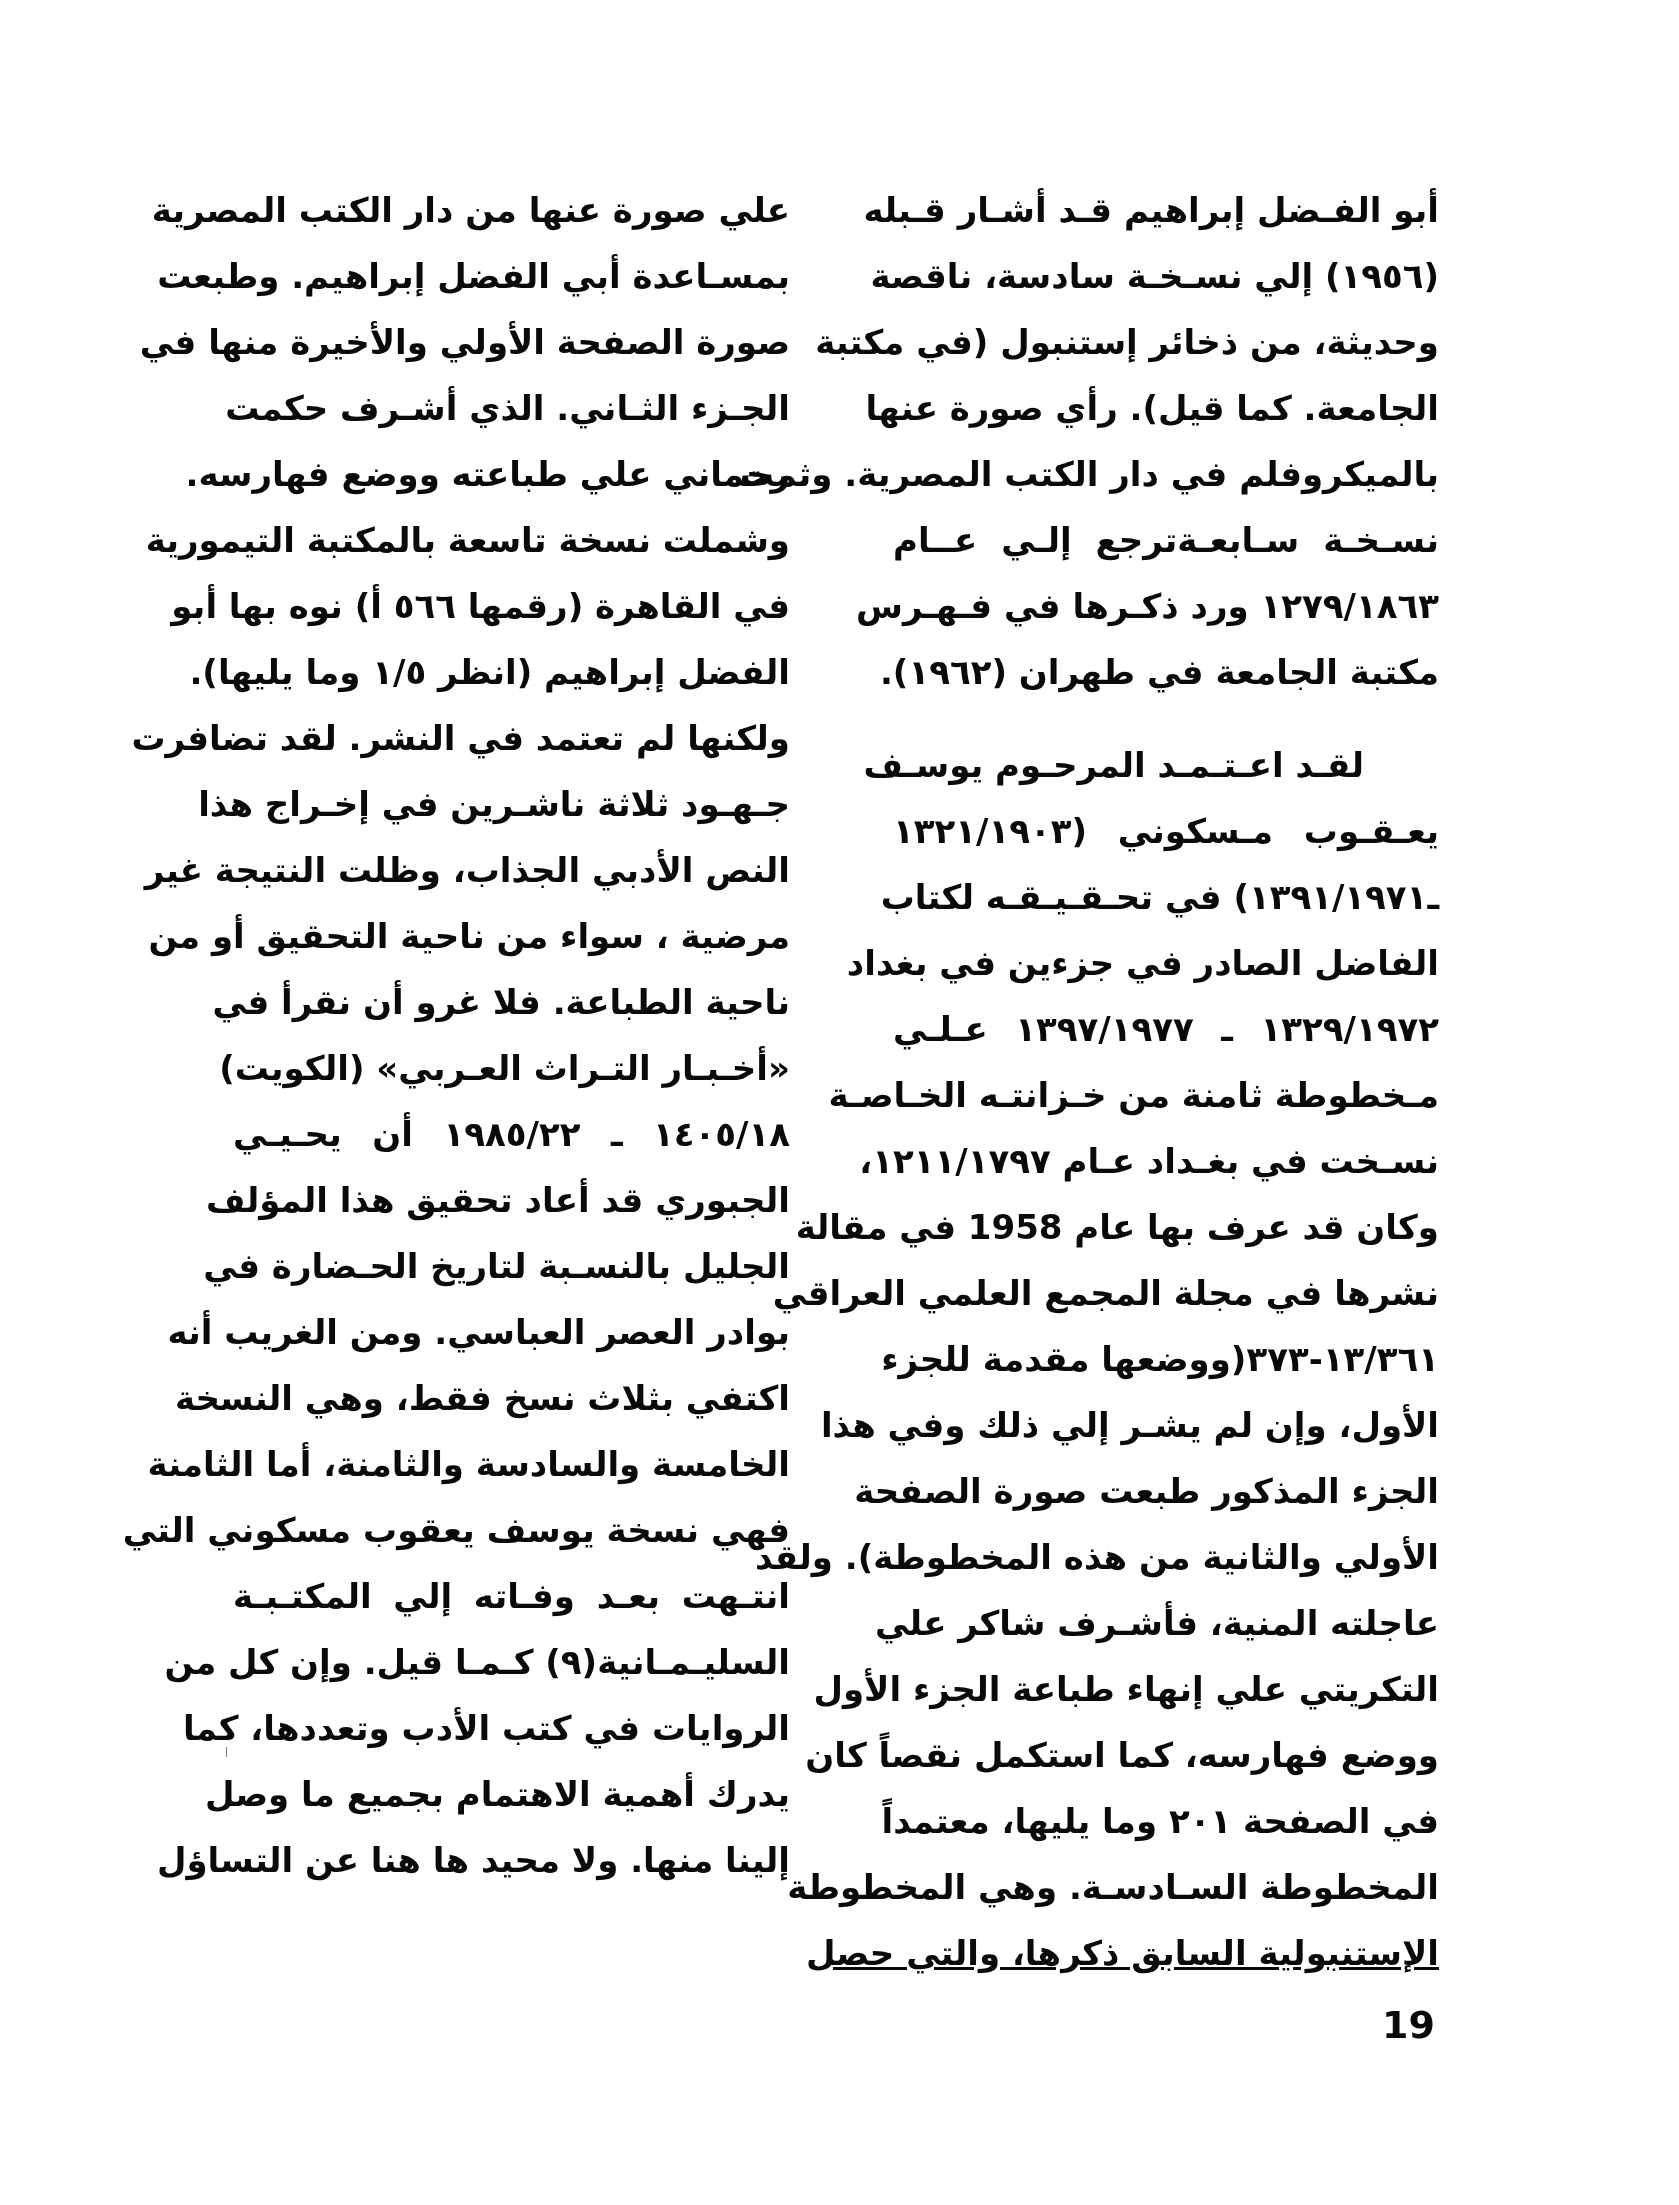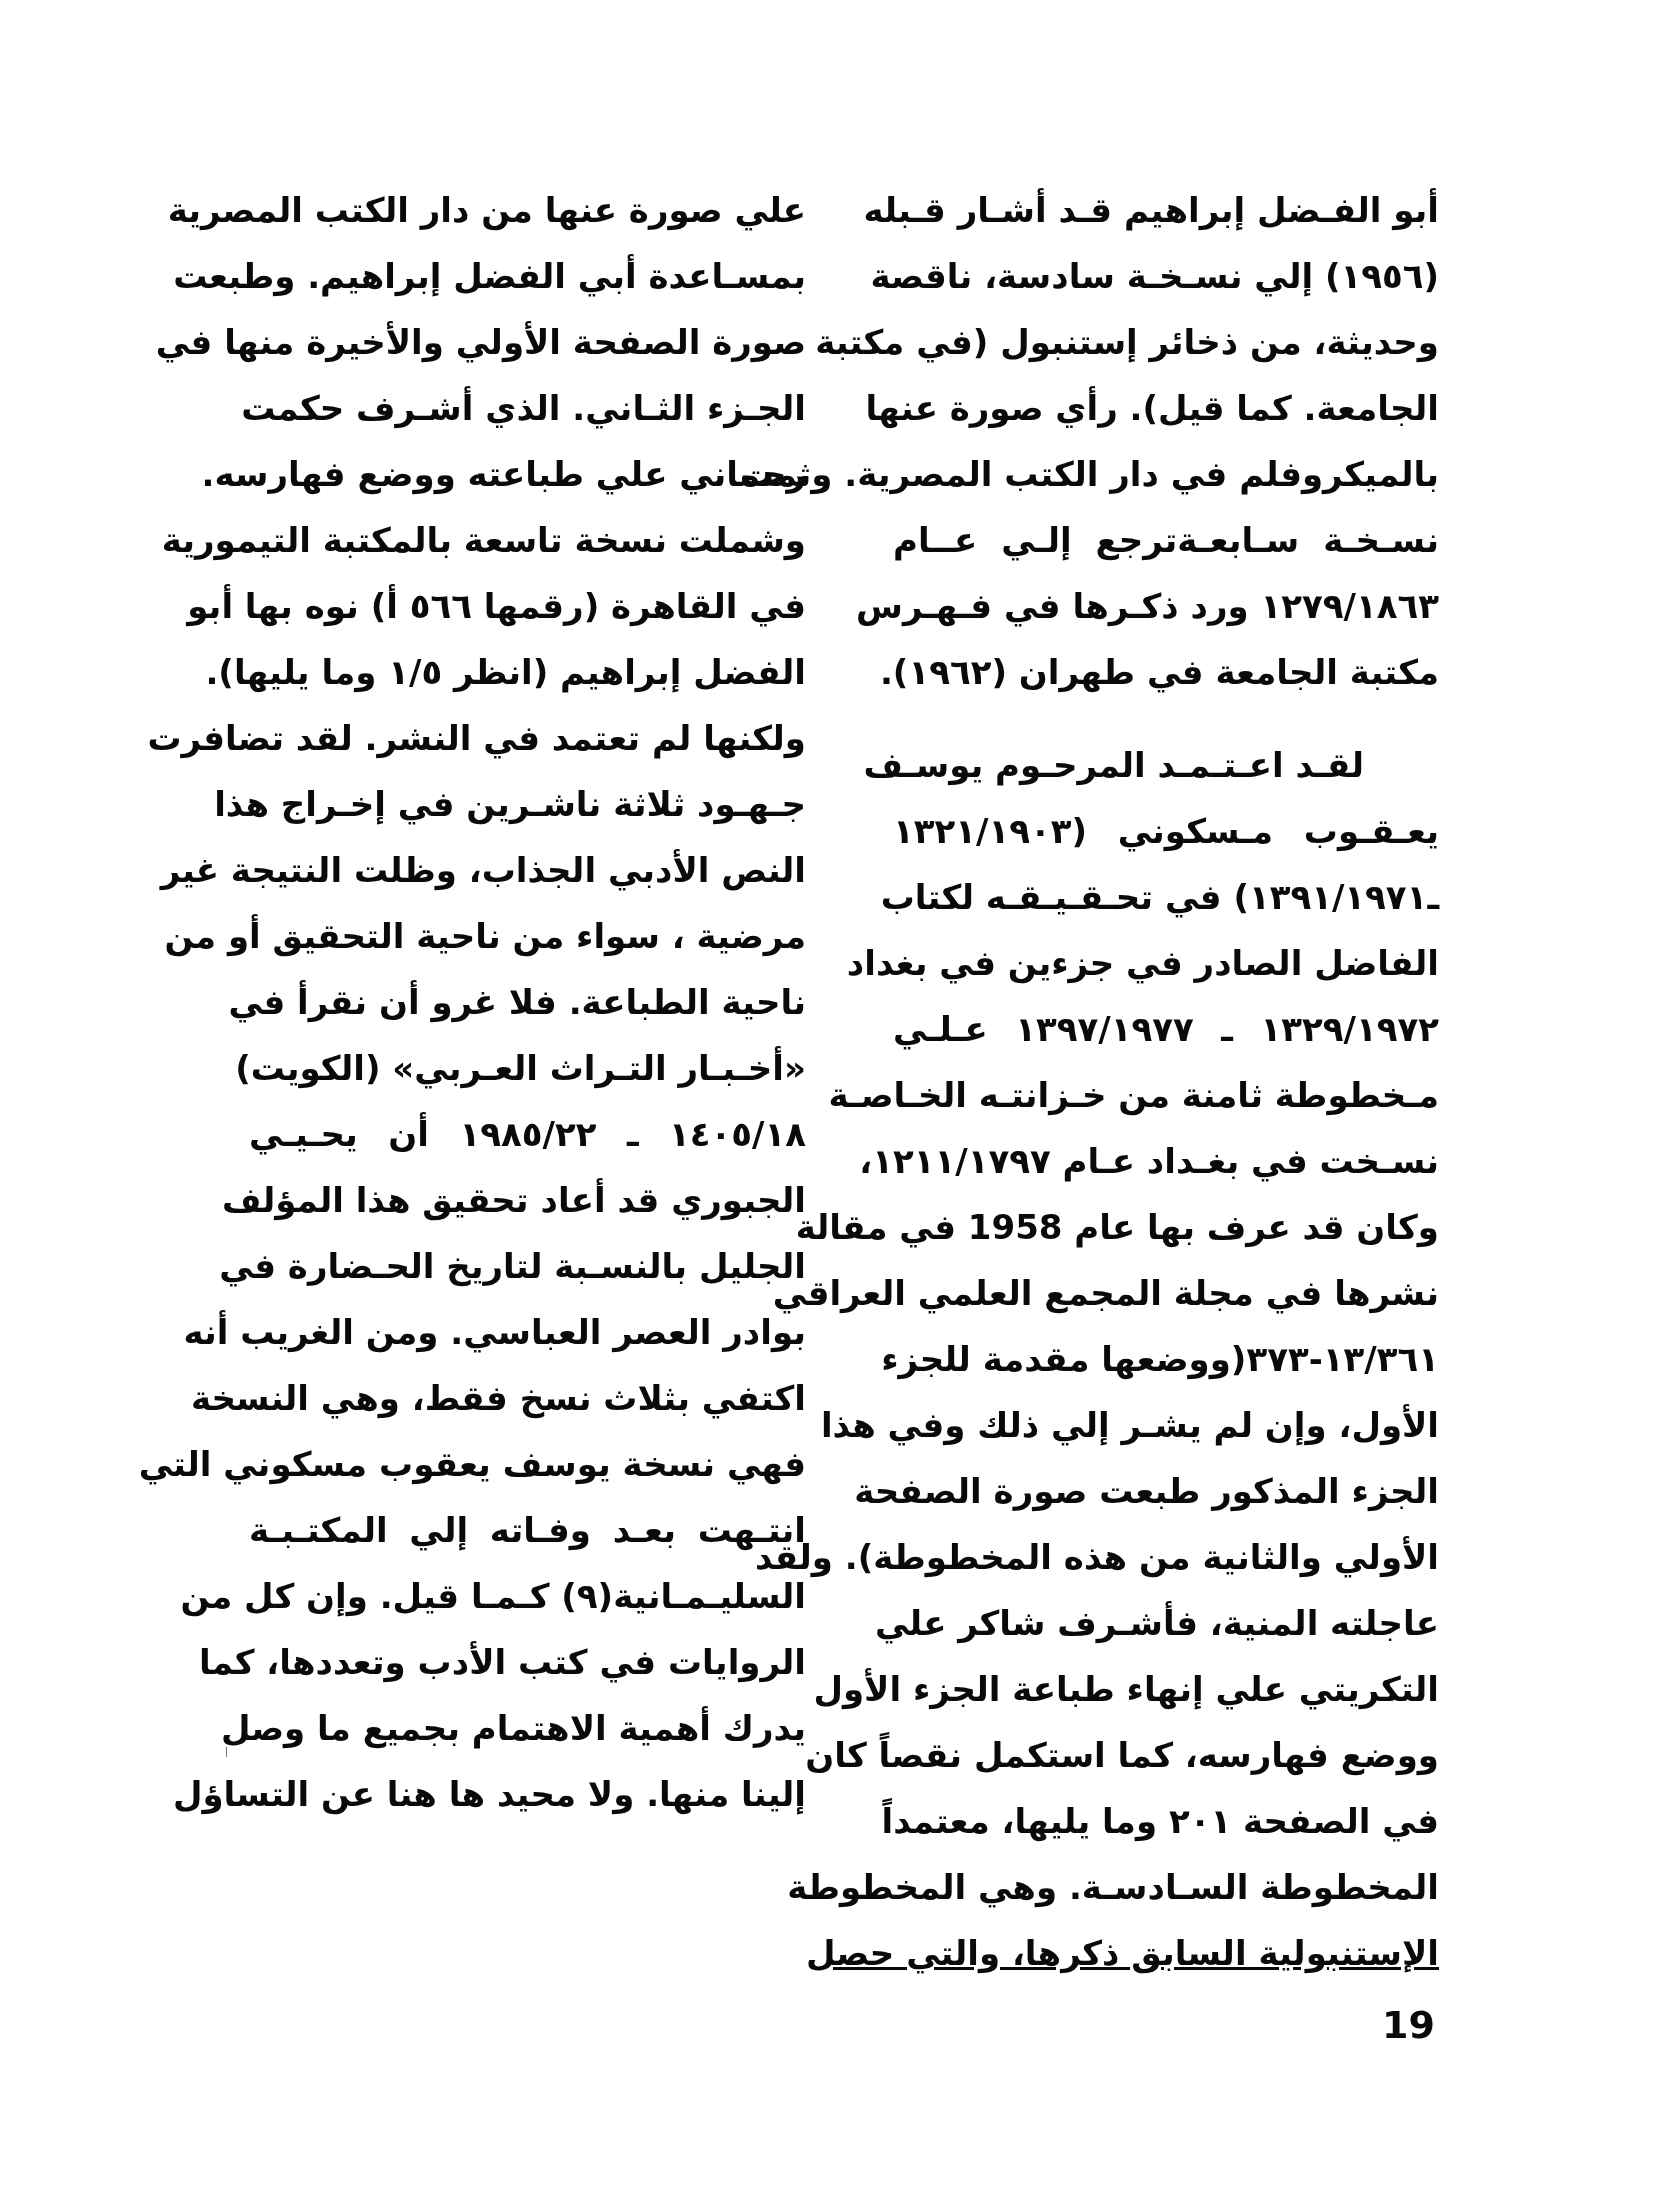--- a/index.html
+++ b/index.html
@@ -25,21 +25,21 @@
       top: 177px;
       direction: rtl;
       font-weight: bold;
       font-size: 34px;
     }
     .col-right {
       left: 893px;
       width: 546px;
     }
     .col-left {
-      left: 249px;
+      left: 233px;
       width: 557px;
     }
     .line {
       display: block;
       height: 66px;
       line-height: 66px;
       text-align: justify;
       text-align-last: justify;
       white-space: nowrap;
       overflow: visible;
@@ -125,20 +125,21 @@
         <span class="line">جـهـود ثلاثة ناشـرين في إخـراج هذا</span>
         <span class="line">النص الأدبي الجذاب، وظلت النتيجة غير</span>
         <span class="line">مرضية ، سواء من ناحية التحقيق أو من</span>
         <span class="line">ناحية الطباعة. فلا غرو أن نقرأ في</span>
         <span class="line">«أخـبـار التـراث العـربي» (الكويت)</span>
         <span class="line">١٤٠٥/١٨ ـ ١٩٨٥/٢٢ أن يحـيـي</span>
         <span class="line">الجبوري قد أعاد تحقيق هذا المؤلف</span>
         <span class="line">الجليل بالنسـبة لتاريخ الحـضارة في</span>
         <span class="line">بوادر العصر العباسي. ومن الغريب أنه</span>
         <span class="line">اكتفي بثلاث نسخ فقط، وهي النسخة</span>
+        <span class="line">الخامسة والسادسة والثامنة، أما الثامنة</span>
         <span class="line">فهي نسخة يوسف يعقوب مسكوني التي</span>
         <span class="line">انتـهت بعـد وفـاته إلي المكتـبـة</span>
         <span class="line">السليـمـانية(٩) كـمـا قيل. وإن كل من</span>
         <span class="line">الروايات في كتب الأدب وتعددها، كما</span>
         <span class="line">يدرك أهمية الاهتمام بجميع ما وصل</span>
         <span class="line last" style="text-align-last: justify;">إلينا منها. ولا محيد ها هنا عن التساؤل</span>
       </div>
     </div>
 
   <div class="stray-mark"></div>

